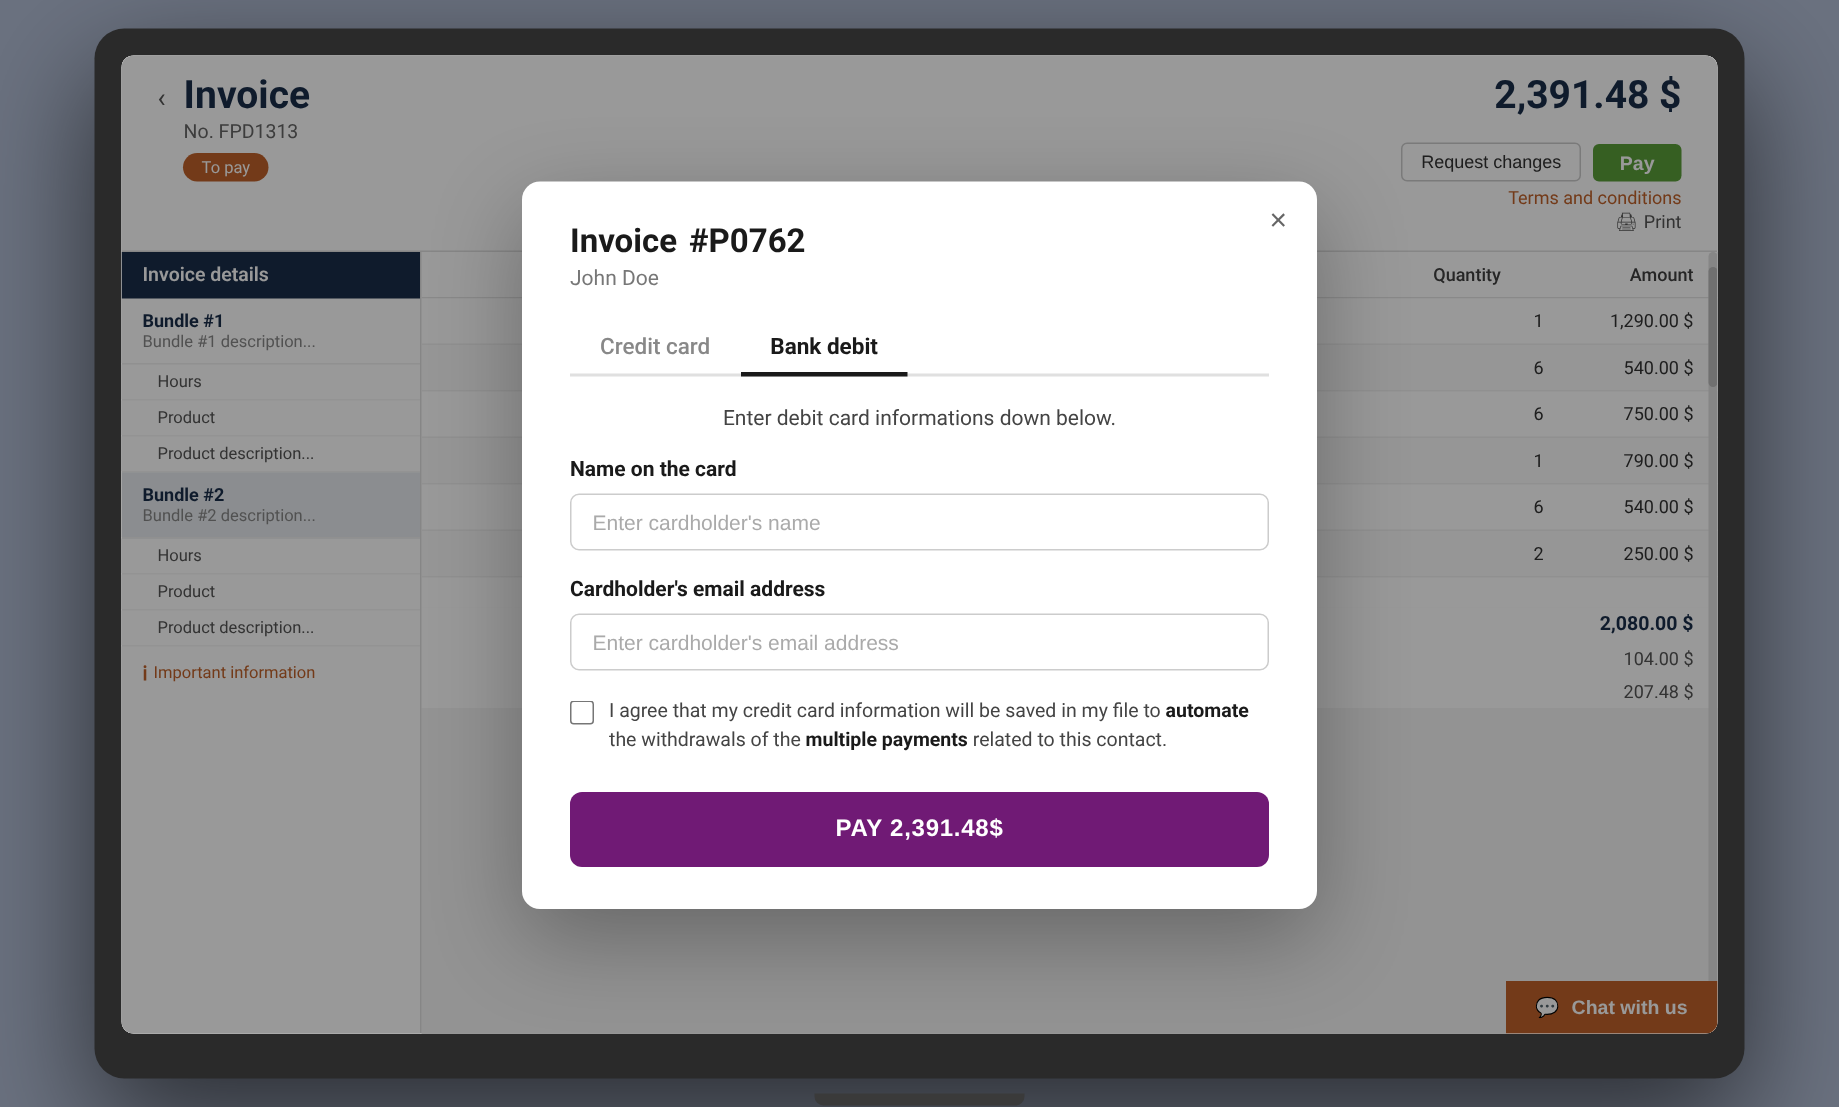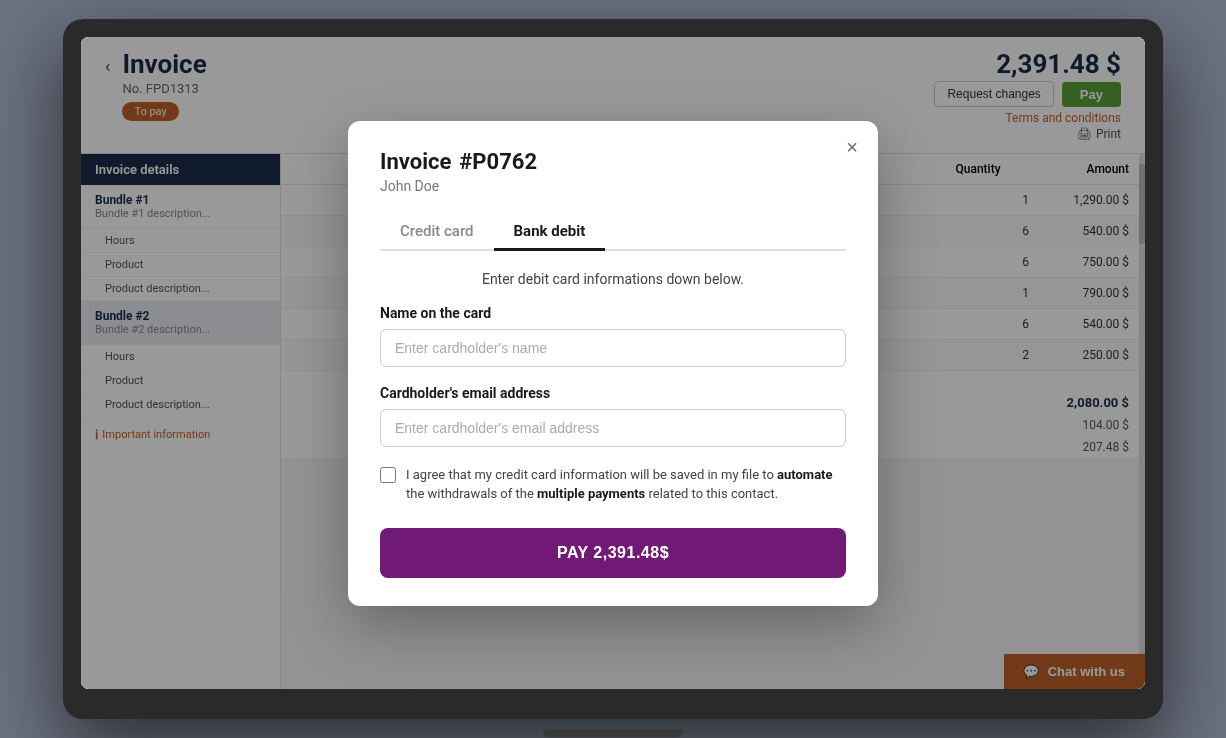--- a/index.html
+++ b/index.html
@@ -90,21 +90,21 @@
 
     .invoice-amount {
       font-size: 26px;
       font-weight: 700;
       color: #1a2e4a;
     }
 
     .top-actions {
       display: flex;
       gap: 8px;
-      margin-top: 2px;
+      margin-top: 16px;
       justify-content: flex-end;
       align-items: center;
     }
 
     .btn-request {
       background: white;
       border: 1px solid #ccc;
       color: #333;
       font-size: 12px;
       padding: 5px 12px;
@@ -211,21 +211,21 @@
       display: flex;
       justify-content: flex-end;
       padding: 8px 16px;
       background: white;
       border-bottom: 1px solid #e5e5e5;
       gap: 40px;
     }
 
     .col-header {
       font-size: 12px;
-      color: #000000;
+      color: #404040;
       font-weight: 500;
       padding-left: 46px;
     }
 
     .table-row {
       display: flex;
       justify-content: flex-end;
       padding: 8px 16px;
       border-bottom: 1px solid #f0f0f0;
       background: white;

